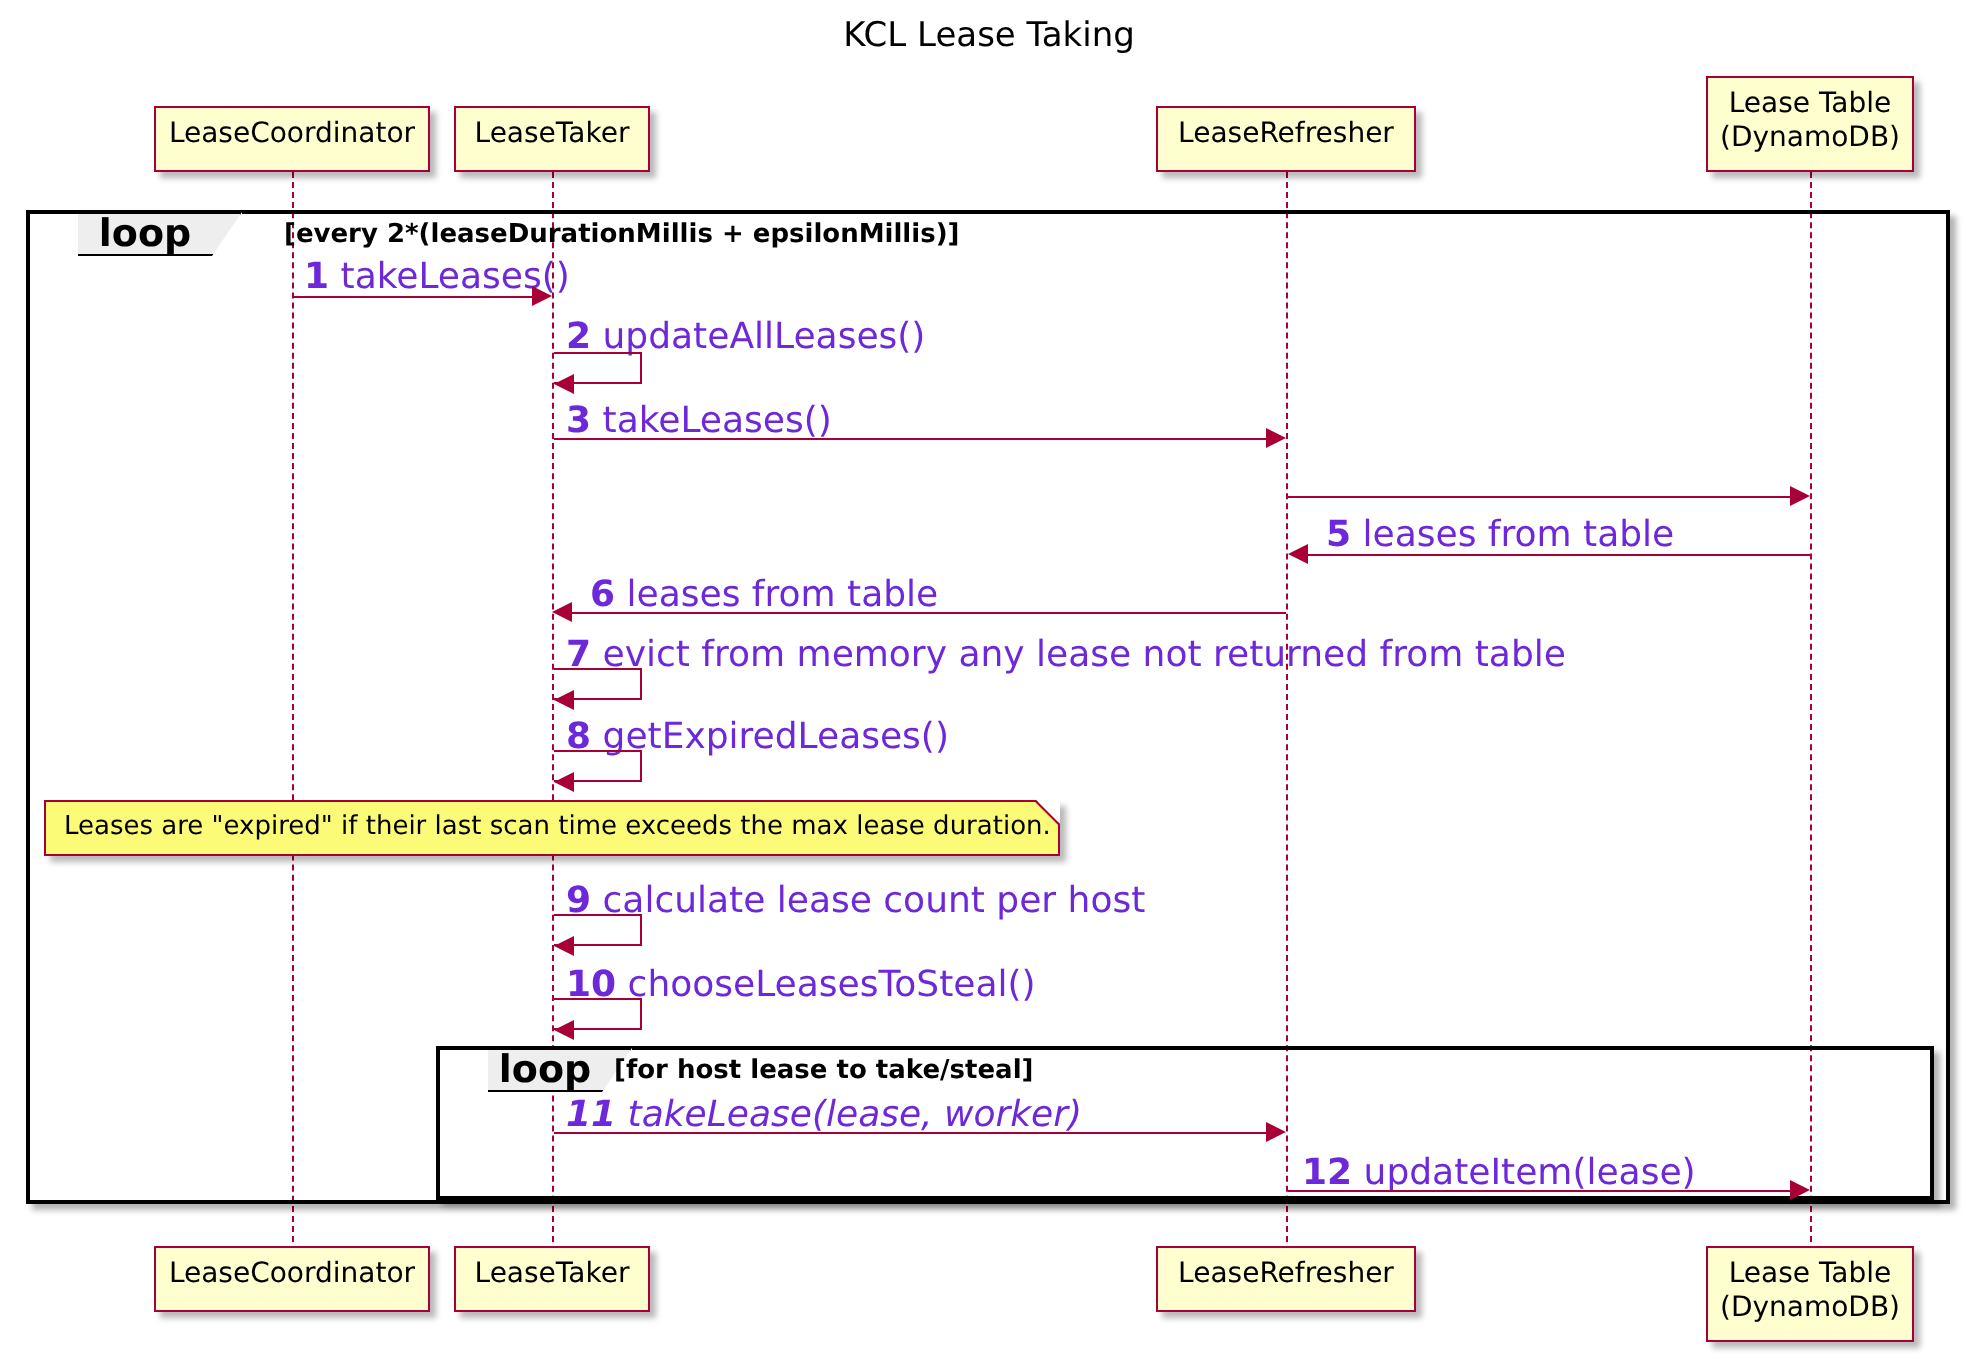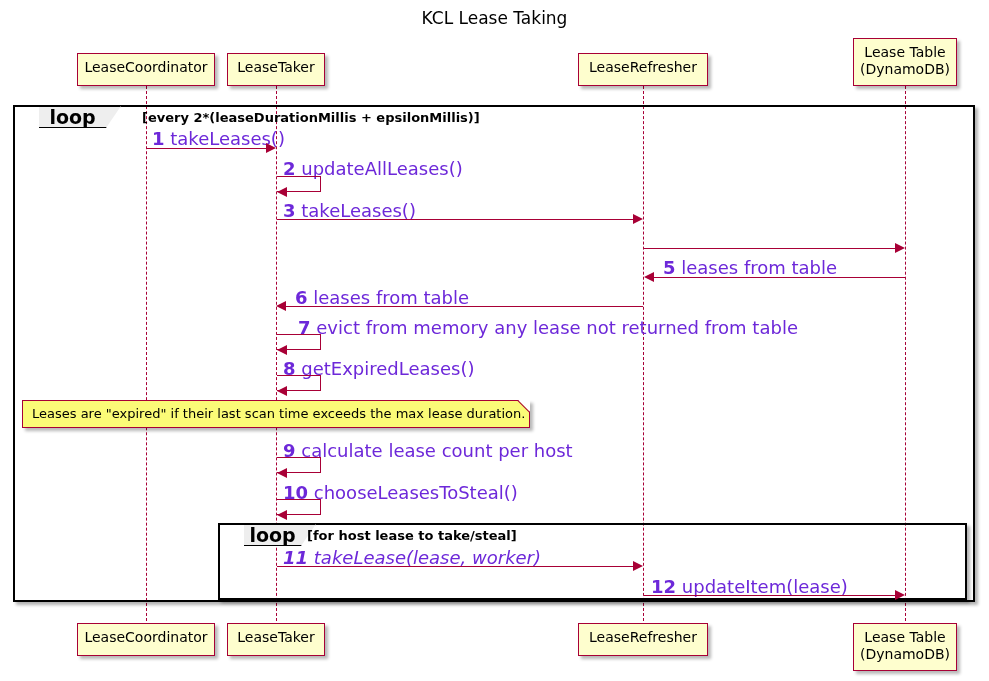--- a/index.html
+++ b/index.html
@@ -186,21 +186,21 @@
   <div class="arrow-head right" style="left:895px; top:243px;"></div>
 
   <div class="msg-label" style="left:663px; top:257px;"><b>5</b> <span>leases from table</span></div>
   <div class="arrow-line" style="left:654px; top:277px; width:251px;"></div>
   <div class="arrow-head left" style="left:644px; top:272px;"></div>
 
   <div class="msg-label" style="left:295px; top:287px;"><b>6</b> <span>leases from table</span></div>
   <div class="arrow-line" style="left:286px; top:306px; width:357px;"></div>
   <div class="arrow-head left" style="left:276px; top:301px;"></div>
 
-  <div class="msg-label" style="left:298px; top:317px;"><b>7</b> <span>evict from memory any lease not returned from table</span></div>
+  <div class="msg-label" style="left:283px; top:317px;"><b>7</b> <span>evict from memory any lease not returned from table</span></div>
   <div class="selfcall" style="left:277px; top:334px; width:44px; height:16px;"></div>
   <div class="arrow-head left" style="left:277px; top:345px;"></div>
 
   <div class="msg-label" style="left:283px; top:358px;"><b>8</b> <span>getExpiredLeases()</span></div>
   <div class="selfcall" style="left:277px; top:375px; width:44px; height:16px;"></div>
   <div class="arrow-head left" style="left:277px; top:386px;"></div>
 
   <div class="note" style="left:22px; top:400px; width:508px; height:28px;">Leases are "expired" if their last scan time exceeds the max lease duration.</div>
   <div class="note-fold" style="left:518px; top:400px;"></div>
   <div class="note-fold-line" style="left:518px; top:400px;"></div>

